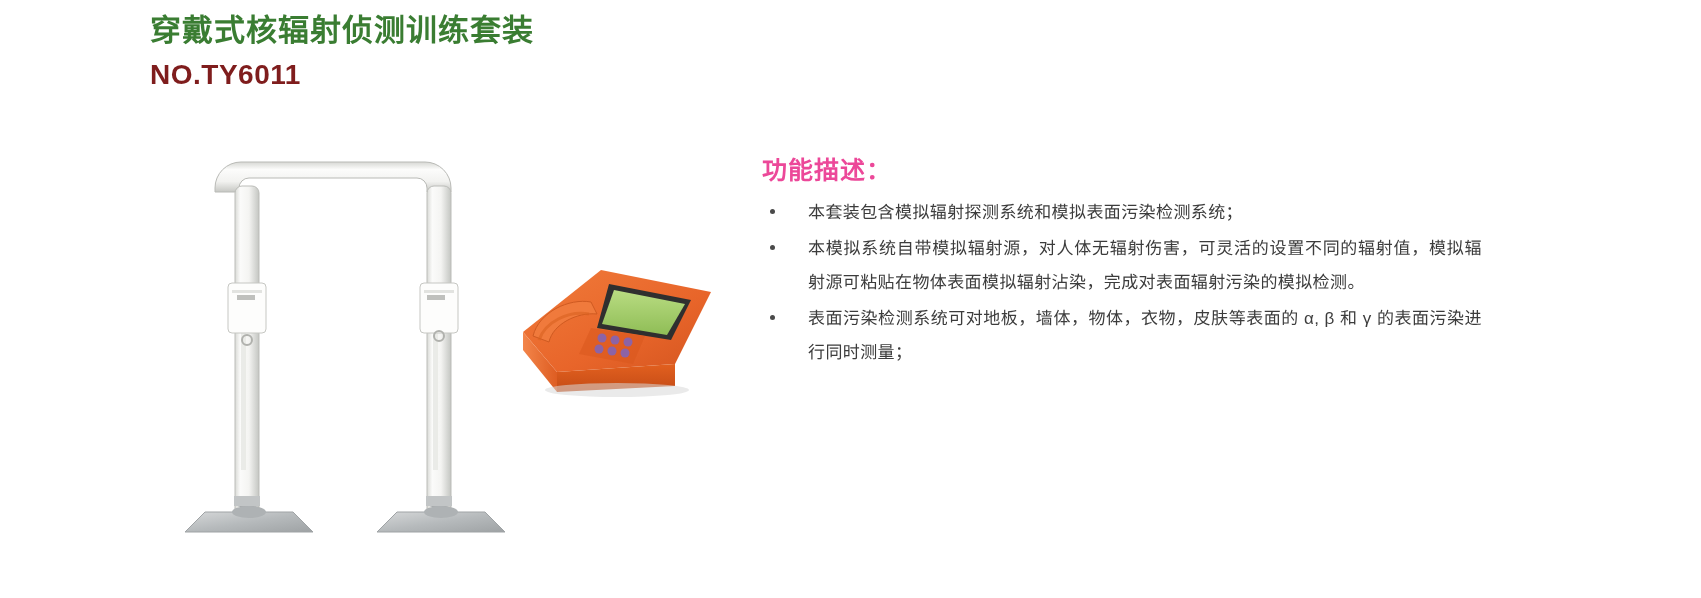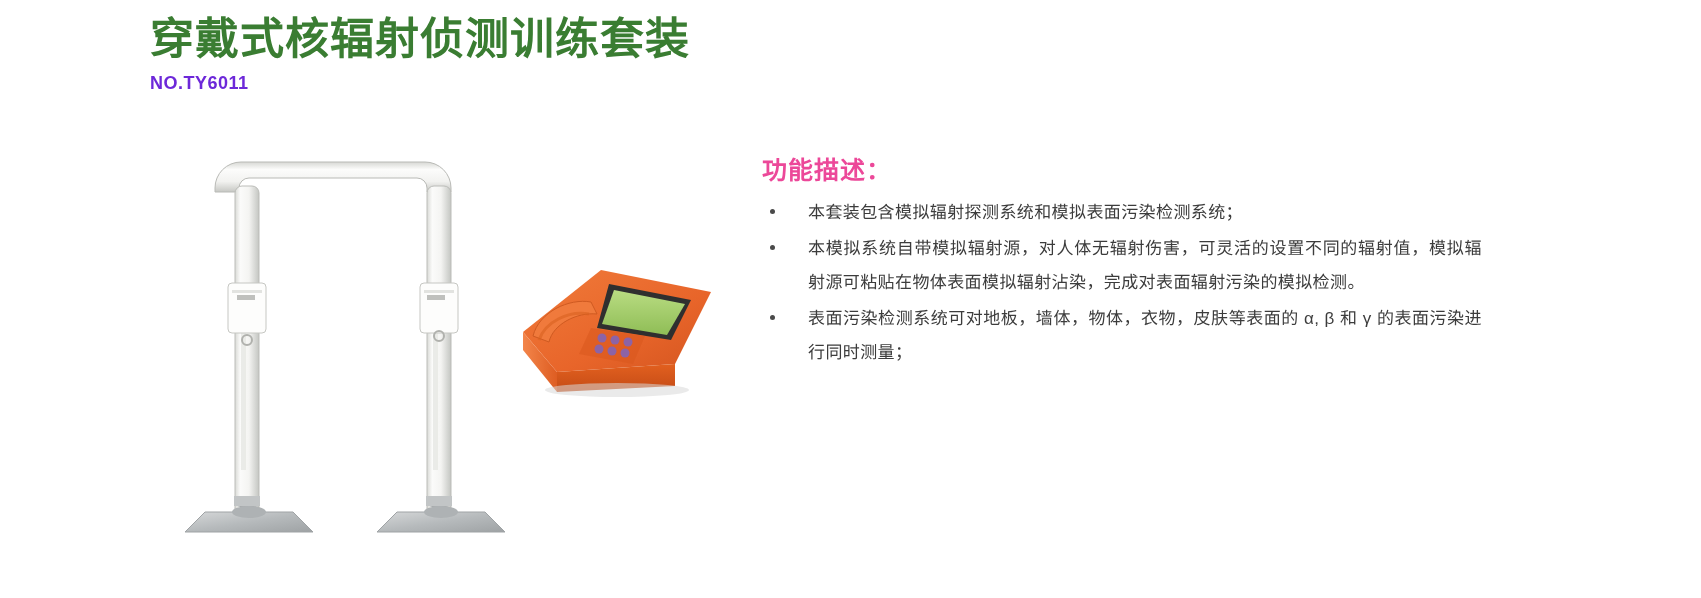--- a/index.html
+++ b/index.html
@@ -9,32 +9,32 @@
     background:#ffffff;
     font-family:"Liberation Sans","DejaVu Sans",sans-serif;
     overflow:hidden;
     position:relative;
   }
   .page{position:relative;width:1701px;height:598px;}
 
   
   .header{position:absolute;left:150px;top:14px;}
   .title{
-    font-size:44px;
+    font-size:31px;
     font-weight:bold;
     color:#3a7d32;
     letter-spacing:1px;
     line-height:1.12;
     white-space:nowrap;
   }
   .subtitle{
     margin-top:10px;
-    font-size:18px;
+    font-size:28px;
     font-weight:bold;
-    color:#6d28d9;
+    color:#7f1d1d;
     letter-spacing:0.5px;
   }
 
   
   .figure-gate{
     position:absolute;
     left:175px;top:140px;
     width:420px;height:415px;
   }
   .figure-gate svg{display:block;}

